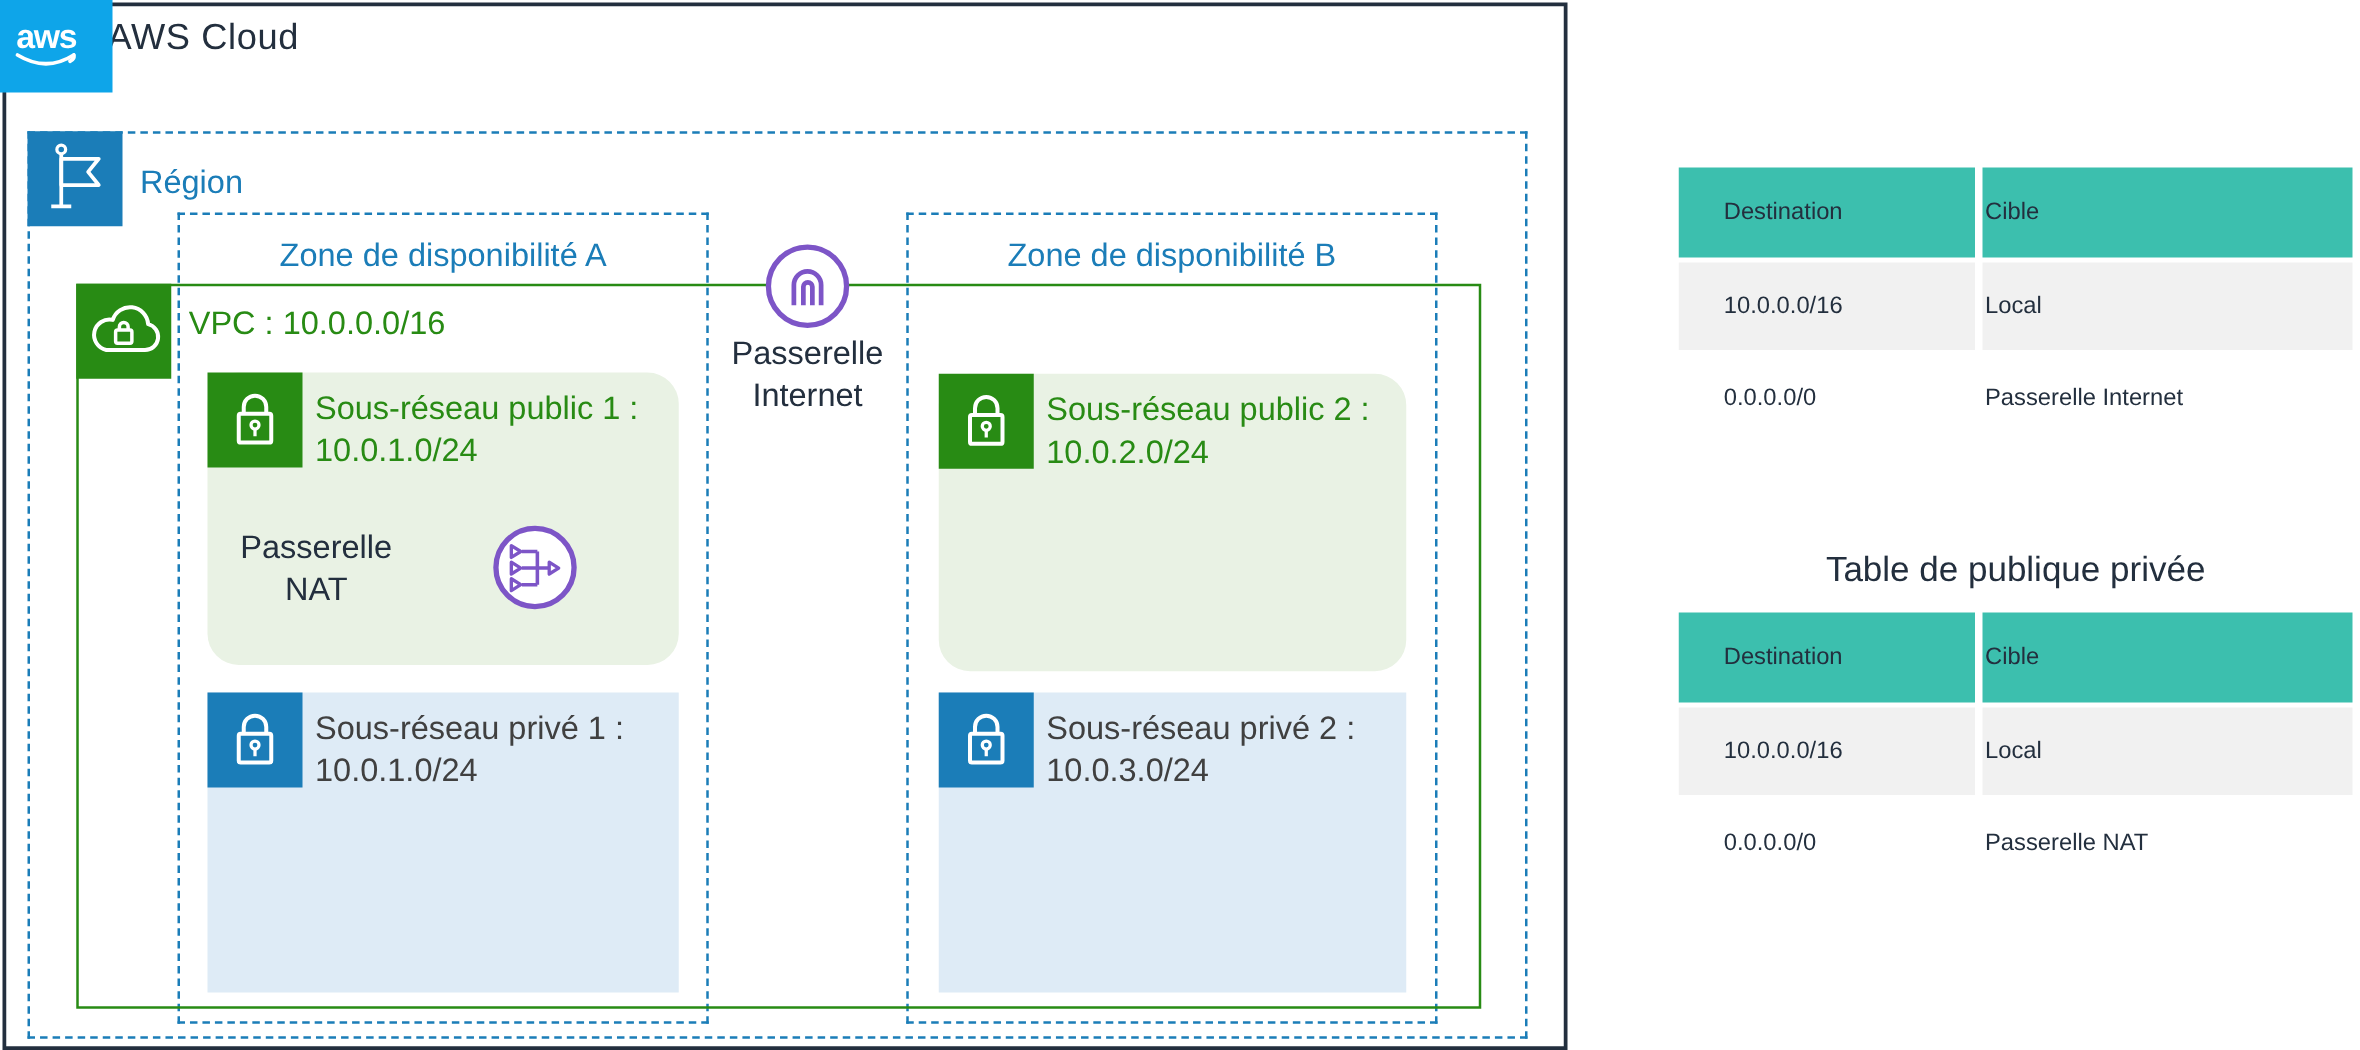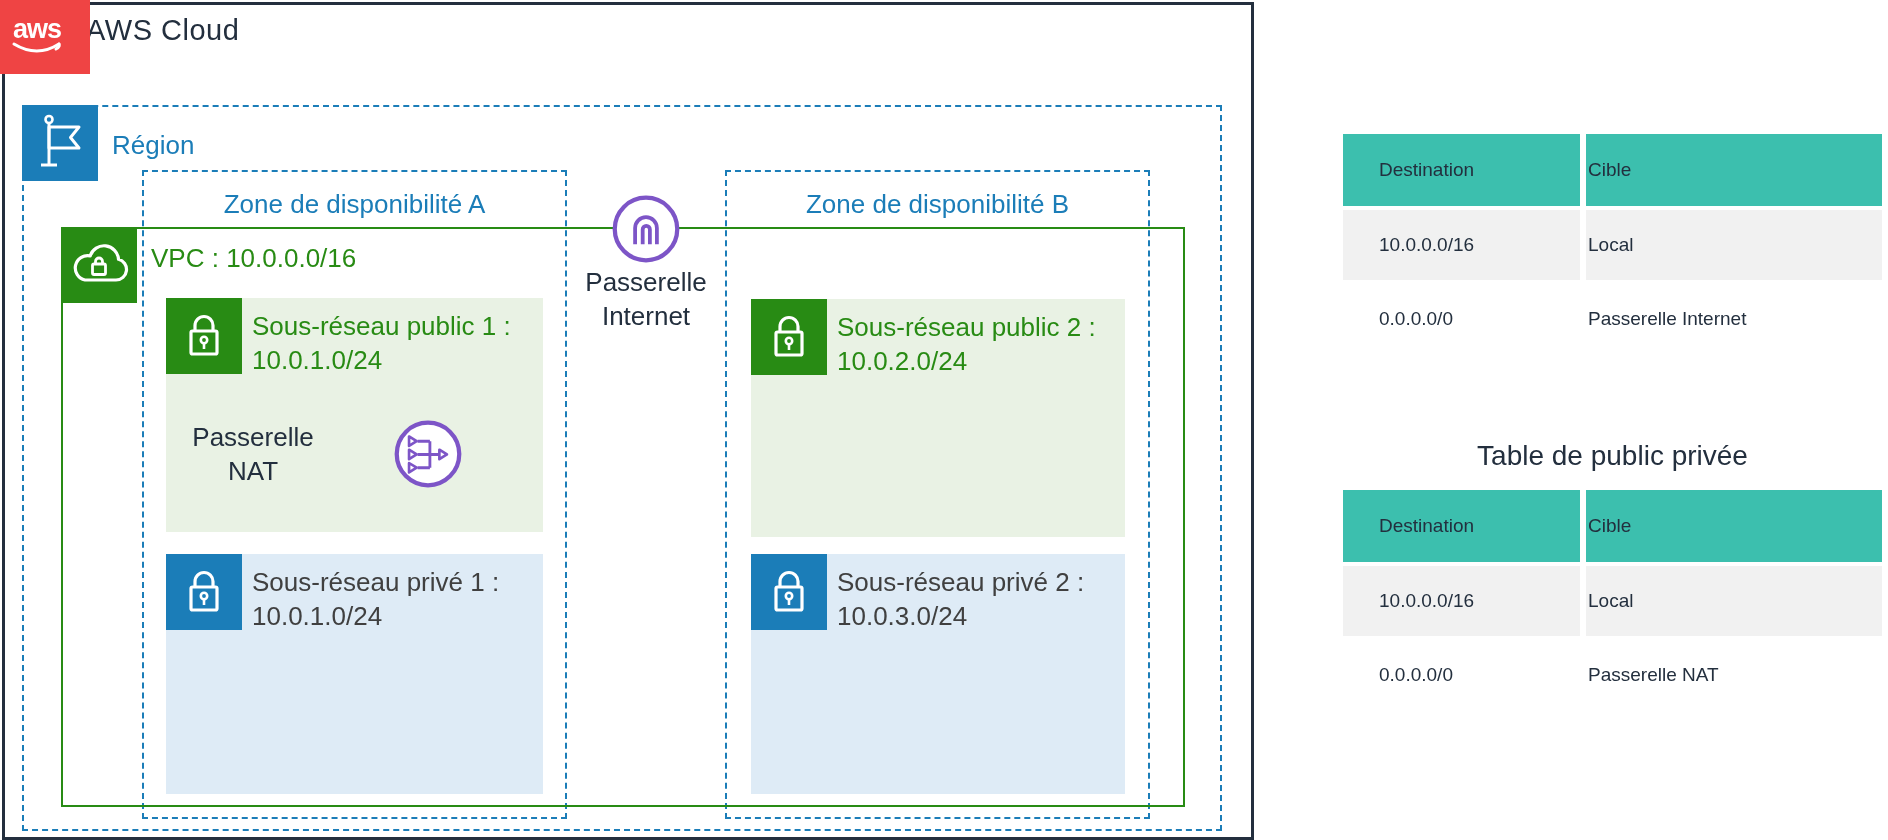--- a/index.html
+++ b/index.html
@@ -4,42 +4,42 @@
 <style>
   html,body{margin:0;padding:0;background:#fff;}
   .canvas{
     position:relative;width:1888px;height:840px;background:#fff;overflow:hidden;
     font-family:"Liberation Sans","DejaVu Sans",sans-serif;color:#232F3E;
   }
   .abs{position:absolute;}
 
   
   .aws-cloud-box{left:2px;top:2px;width:1246px;height:832px;border:3px solid #232F3E;background:#fff;}
-  .aws-logo{left:0;top:0;width:90px;height:74px;background:#ef4444;z-index:6;}
+  .aws-logo{left:0;top:0;width:90px;height:74px;background:#0ea5e9;z-index:6;}
   .aws-cloud-title{left:86px;top:14px;font-size:29px;letter-spacing:.5px;color:#232F3E;white-space:nowrap;}
 
   
   .region-box{left:17px;top:100px;width:1196px;height:722px;border:2px dashed #1B7DB8;}
   .region-icon{left:-2px;top:-2px;width:76px;height:76px;background:#1B7DB8;z-index:5;}
   .region-label{left:88px;top:23px;font-size:26px;color:#1B7DB8;white-space:nowrap;}
 
   
   .zone{border:2px dashed #1B7DB8;}
   .zone-a{left:118px;top:63px;width:421px;height:645px;}
   .zone-b{left:701px;top:63px;width:421px;height:645px;}
   .zone-label{width:100%;text-align:center;margin-top:17px;font-size:26px;color:#1B7DB8;}
 
   
   .vpc-box{left:37px;top:120px;width:1120px;height:576px;border:2px solid #288B14;z-index:1;}
   .vpc-icon{left:-2px;top:-2px;width:76px;height:76px;background:#288B14;z-index:5;}
   .vpc-label{left:88px;top:14px;font-size:26px;color:#288B14;white-space:nowrap;}
 
   
   .subnet{z-index:2;}
-  .subnet-public-bg{background:#E9F2E4;}
+  .subnet-public-bg{background:#E9F2E4;border-radius:25px;}
   .subnet-private-bg{background:#DEEBF6;}
   .subnet-pub1{left:142px;top:191px;width:377px;height:234px;}
   .subnet-priv1{left:142px;top:447px;width:377px;height:240px;}
   .subnet-pub2{left:727px;top:192px;width:374px;height:238px;}
   .subnet-priv2{left:727px;top:447px;width:374px;height:240px;}
   .subnet-icon{left:0;top:0;width:76px;height:76px;z-index:4;}
   .subnet-icon-public{background:#288B14;}
   .subnet-icon-private{background:#1B7DB8;}
   .subnet-text{left:86px;top:11px;font-size:26px;line-height:34px;white-space:nowrap;}
   .subnet-text-public{color:#288B14;}
@@ -199,21 +199,21 @@
   </div>
   <div class="abs aws-cloud-title">AWS Cloud</div>
 
   <div class="abs rt-cell rt-head col-dest pub-r0">Destination</div>
   <div class="abs rt-cell rt-head col-target pub-r0">Cible</div>
   <div class="abs rt-cell rt-row-odd col-dest pub-r1">10.0.0.0/16</div>
   <div class="abs rt-cell rt-row-odd col-target pub-r1">Local</div>
   <div class="abs rt-cell rt-row-even col-dest pub-r2">0.0.0.0/0</div>
   <div class="abs rt-cell rt-row-even col-target pub-r2">Passerelle Internet</div>
 
-  <div class="abs rt-title rt-title-private">Table de public privée</div>
+  <div class="abs rt-title rt-title-private">Table de publique privée</div>
   <div class="abs rt-cell rt-head col-dest priv-r0">Destination</div>
   <div class="abs rt-cell rt-head col-target priv-r0">Cible</div>
   <div class="abs rt-cell rt-row-odd col-dest priv-r1">10.0.0.0/16</div>
   <div class="abs rt-cell rt-row-odd col-target priv-r1">Local</div>
   <div class="abs rt-cell rt-row-even col-dest priv-r2">0.0.0.0/0</div>
   <div class="abs rt-cell rt-row-even col-target priv-r2">Passerelle NAT</div>
 
 </div>
 
 </body></html>

